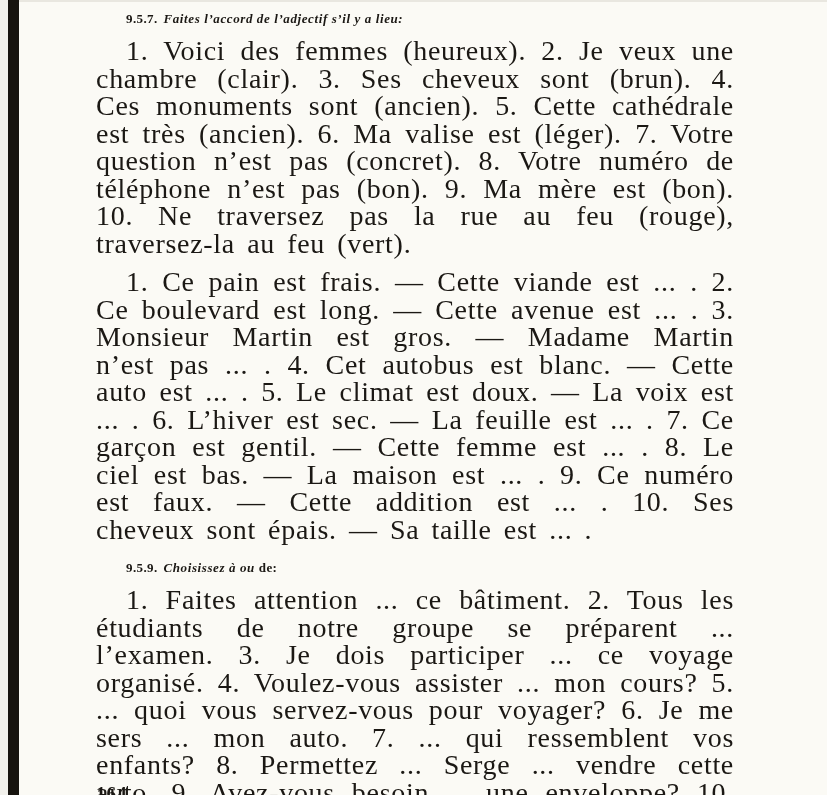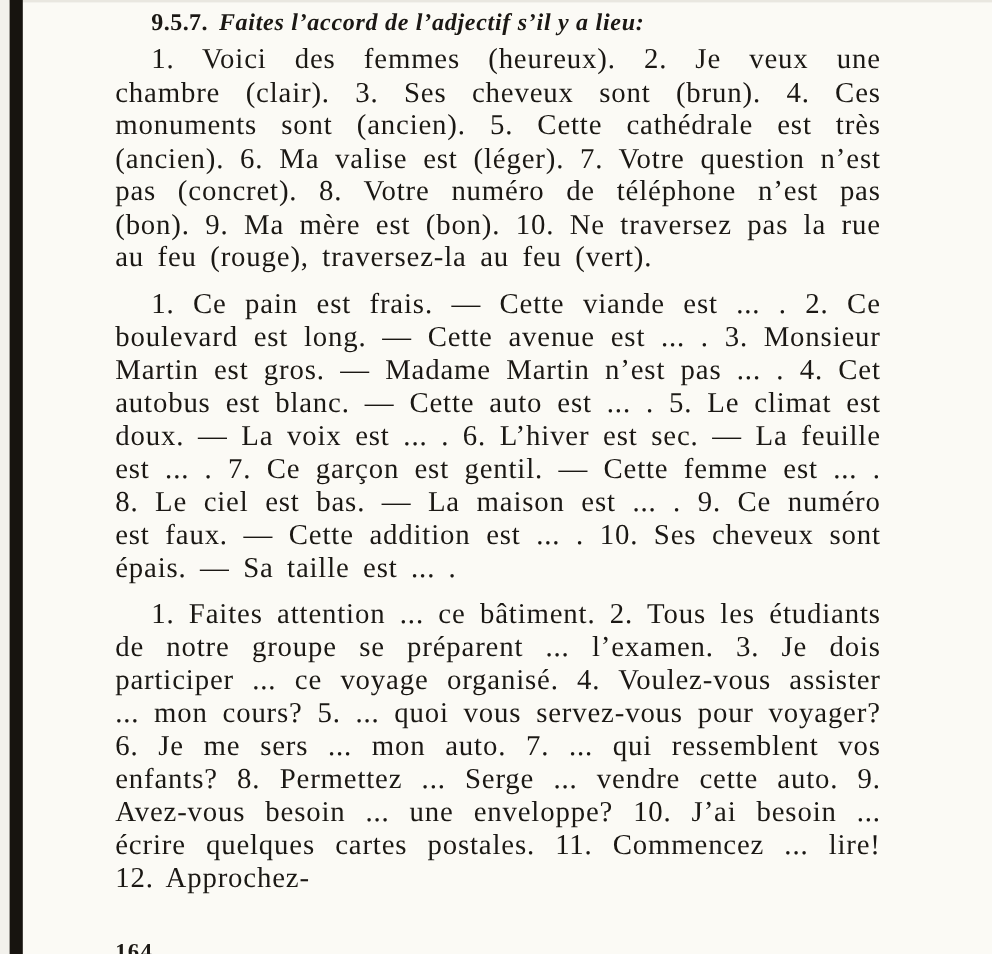--- a/index.html
+++ b/index.html
@@ -35,39 +35,39 @@
     position: absolute;
     left: 96px;
     top: 5px;
     width: 638px;
   }
   .exercise { margin: 0; }
   .exercise + .exercise { margin-top: 11px; }
   .ex-heading {
     margin: 0;
     padding: 0 0 0 30px;
-    font-size: 20px;
+    font-size: 13px;
     line-height: 28px;
     font-weight: 400;
     letter-spacing: 0.4px;
   }
   .ex-num {
     font-weight: 700;
     margin-right: 0.45em;
   }
   .ex-title {
     font-style: italic;
     font-weight: 700;
     letter-spacing: 0.6px;
   }
   .ex-title-bold { font-weight: 700; }
   .ex-title-bold:not(:empty) { margin-left: 0.3em; }
   .ex-body {
     margin: 4px 0 0 0;
-    font-size: 24px;
+    font-size: 28px;
     line-height: 27.5px;
     text-align: justify;
     text-indent: 30px;
     letter-spacing: 0.7px;
     word-spacing: 4.5px;
   }
   .page-number {
     position: absolute;
     left: 96px;
     top: 783px;
@@ -89,19 +89,20 @@
     <section class="exercise">
       <h3 class="ex-heading"><span class="ex-num">9.5.7.</span><span class="ex-title">Faites l’accord de l’adjectif s’il y a lieu:</span><span class="ex-title-bold"></span></h3>
       <p class="ex-body">1. Voici des femmes (heureux). 2. Je veux une chambre (clair). 3. Ses cheveux sont (brun). 4. Ces monuments sont (ancien). 5. Cette cathédrale est très (ancien). 6. Ma valise est (léger). 7. Votre question n’est pas (concret). 8. Votre numéro de téléphone n’est pas (bon). 9. Ma mère est (bon). 10. Ne traversez pas la rue au feu (rouge), traversez-la au feu (vert).</p>
     </section>
 
     <section class="exercise">
       <p class="ex-body">1. Ce pain est frais. — Cette viande est ... . 2. Ce boulevard est long. — Cette avenue est ... . 3. Monsieur Martin est gros. — Madame Martin n’est pas ... . 4. Cet autobus est blanc. — Cette auto est ... . 5. Le climat est doux. — La voix est ... . 6. L’hiver est sec. — La feuille est ... . 7. Ce garçon est gentil. — Cette femme est ... . 8. Le ciel est bas. — La maison est ... . 9. Ce numéro est faux. — Cette addition est ... . 10. Ses cheveux sont épais. — Sa taille est ... .</p>
     </section>
 
     <section class="exercise">
+      <h3 class="ex-heading"><span class="ex-num">9.5.9.</span><span class="ex-title">Choisissez à ou</span><span class="ex-title-bold">de:</span></h3>
       <p class="ex-body">1. Faites attention ... ce bâtiment. 2. Tous les étudiants de notre groupe se préparent ... l’examen. 3. Je dois participer ... ce voyage organisé. 4. Voulez-vous assister ... mon cours? 5. ... quoi vous servez-vous pour voyager? 6. Je me sers ... mon auto. 7. ... qui ressemblent vos enfants? 8. Permettez ... Serge ... vendre cette auto. 9. Avez-vous besoin ... une enveloppe? 10. J’ai besoin ... écrire quelques cartes postales. 11. Commencez ... lire! 12. Approchez-</p>
     </section>
 
   </div>
 
   <div class="page-number">164</div>
 </div>
 
 </body></html>

